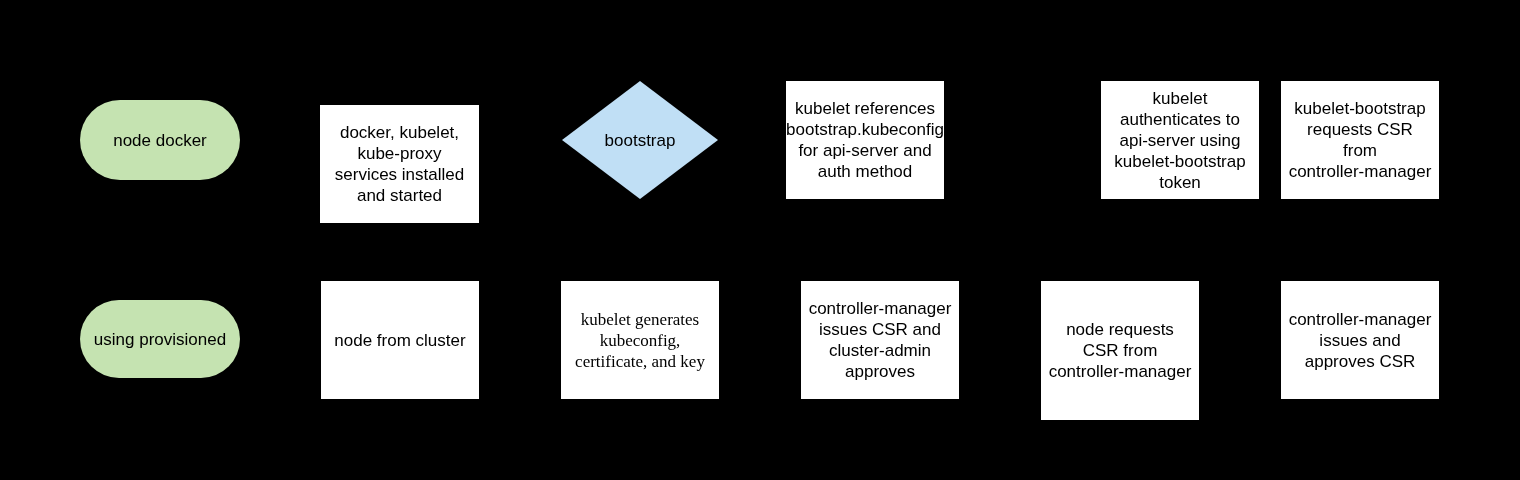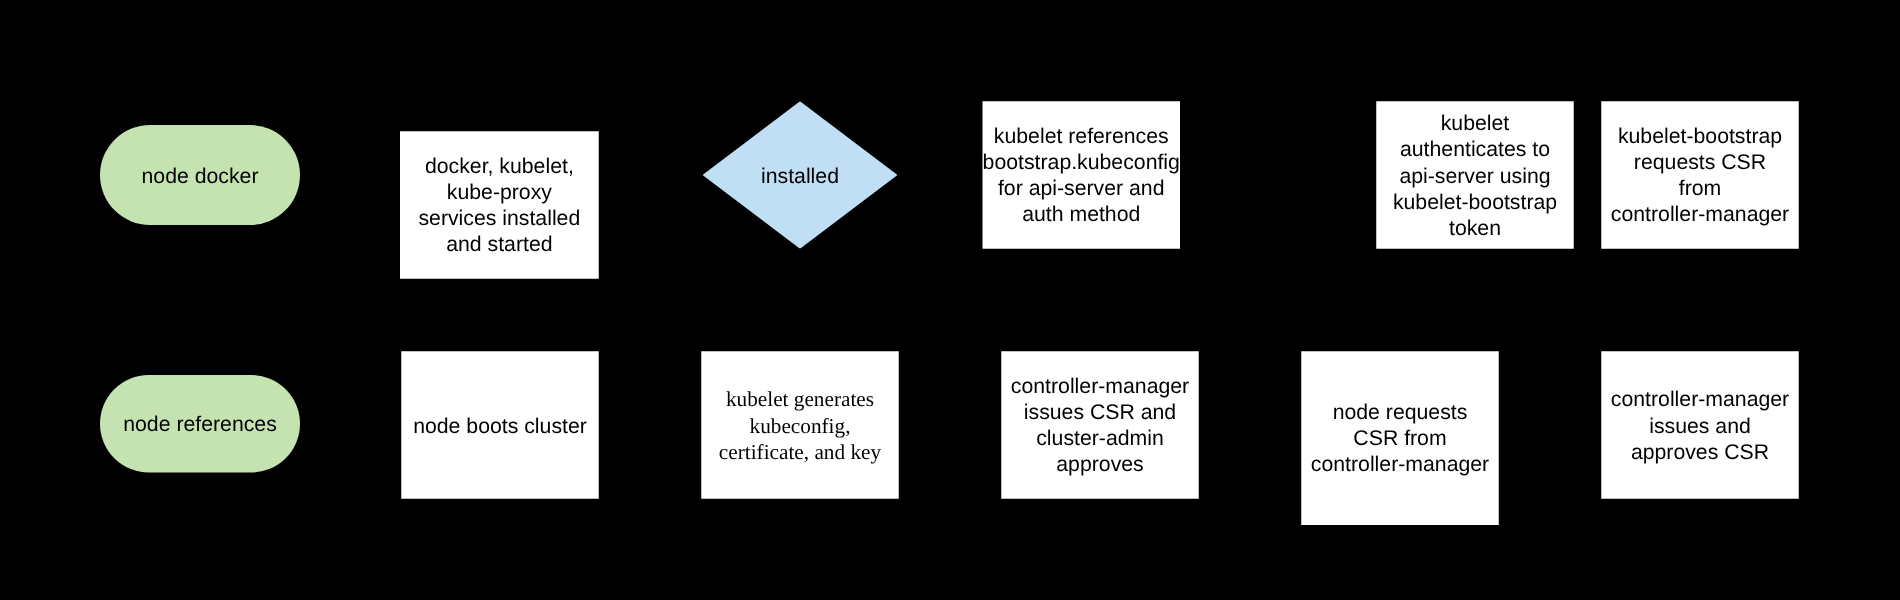--- a/index.html
+++ b/index.html
@@ -44,41 +44,41 @@
 
 <div class="canvas">
 
   <div class="node terminator" style="left:80px; top:100px; width:160px; height:80px;">node docker</div>
 
   <div class="node process" style="left:320px; top:81px; width:159px; height:118px;margin-top:24px;">docker, kubelet,
 kube-proxy
 services installed
 and started</div>
 
-  <div class="node decision" style="left:562px; top:81px; width:156px; height:118px;">installed</div>
+  <div class="node decision" style="left:562px; top:81px; width:156px; height:118px;">bootstrap</div>
 
   <div class="node process" style="left:786px; top:81px; width:158px; height:118px;">kubelet references
 bootstrap.kubeconfig
 for api-server and
 auth method</div>
 
   <div class="node process" style="left:1101px; top:81px; width:158px; height:118px;">kubelet
 authenticates to
 api-server using
 kubelet-bootstrap
 token</div>
 
   <div class="node process" style="left:1281px; top:81px; width:158px; height:118px;">kubelet-bootstrap
 requests CSR
 from
 controller-manager</div>
 
-  <div class="node terminator" style="left:80px; top:300px; width:160px; height:78px; border-radius:39px;">node references</div>
+  <div class="node terminator" style="left:80px; top:300px; width:160px; height:78px; border-radius:39px;">using provisioned</div>
 
-  <div class="node process" style="left:321px; top:281px; width:158px; height:118px;">node boots cluster</div>
+  <div class="node process" style="left:321px; top:281px; width:158px; height:118px;">node from cluster</div>
 
   <div class="node process" style="left:561px; top:281px; width:158px; height:118px;font-family:Liberation Serif, serif;">kubelet generates
 kubeconfig,
 certificate, and key</div>
 
   <div class="node process" style="left:801px; top:281px; width:158px; height:118px;">controller-manager
 issues CSR and
 cluster-admin
 approves</div>
 

